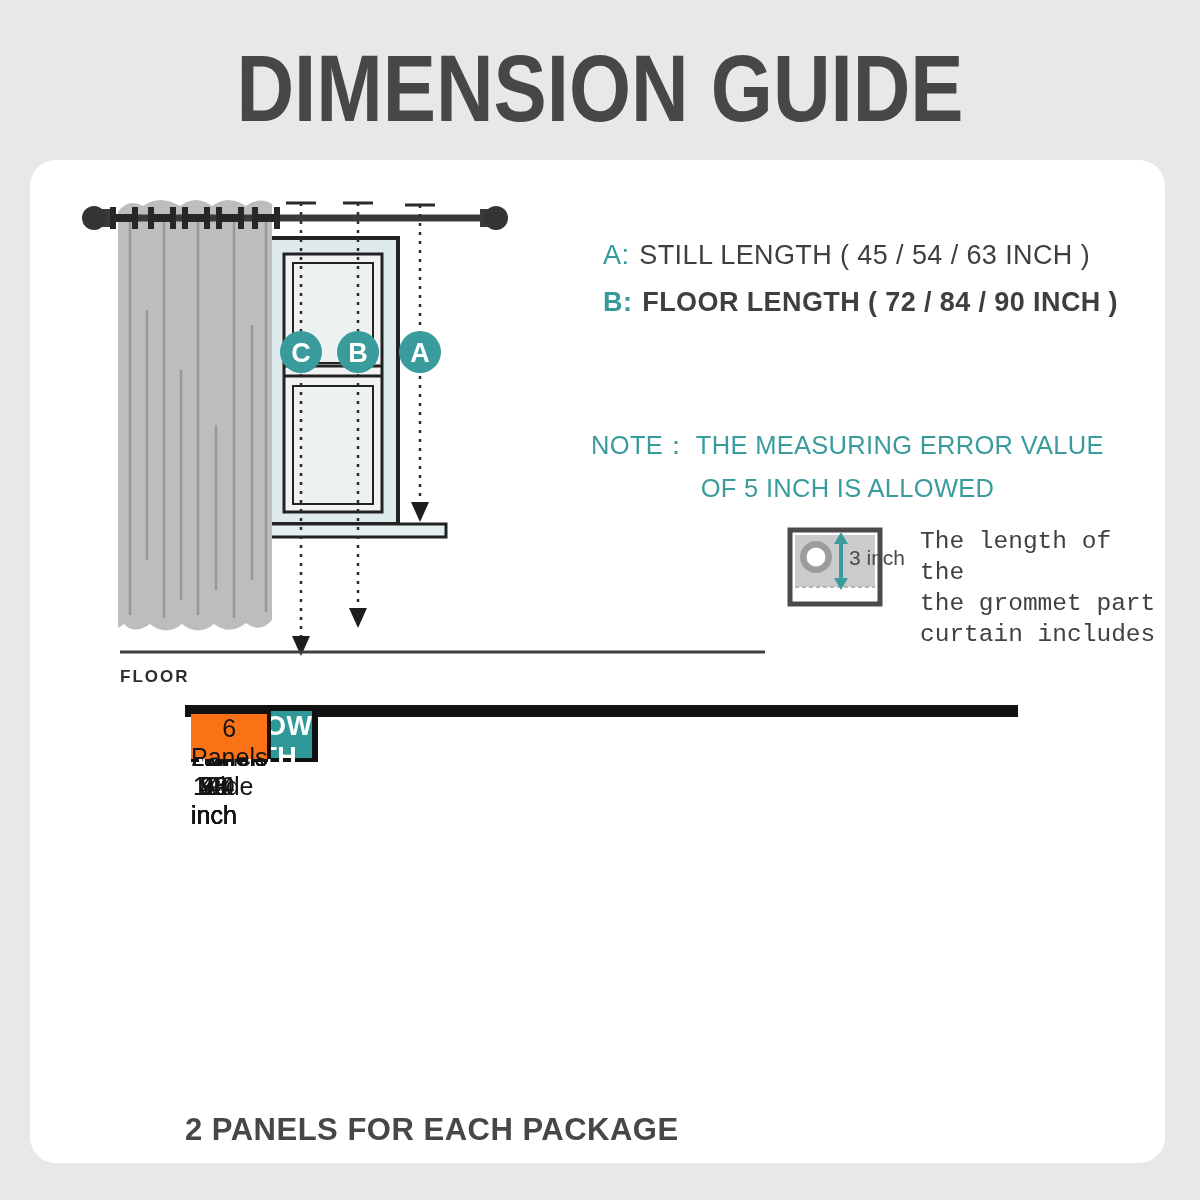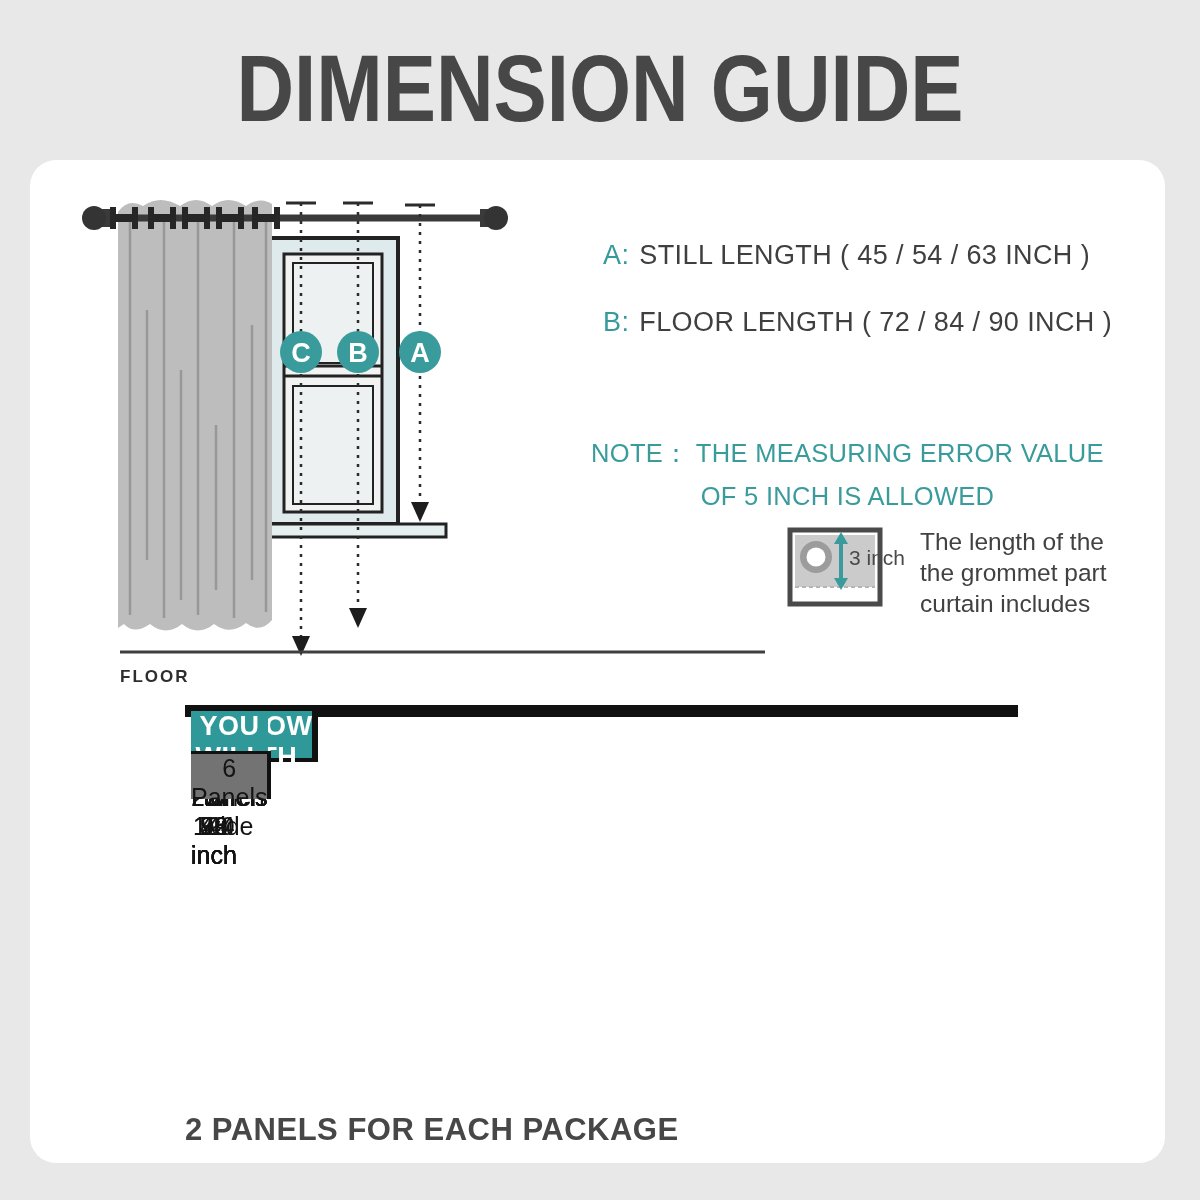--- a/index.html
+++ b/index.html
@@ -19,47 +19,47 @@
   .card {
     position:absolute; left:30px; top:160px;
     width:1135px; height:1003px;
     background:#ffffff; border-radius:26px;
   }
   .card * { position:absolute; }
   svg { display:block; }
 
   
   .len-line { left:573px; font-size:27px; color:#3f3f3f; white-space:nowrap; letter-spacing:0.4px; }
-  .len-a { top:80px; } .len-b { top:147px; } .len-c { top:206px; }
+  .len-a { top:80px; } .len-b { top:127px;font-weight:bold; } .len-c { top:206px; }
   .len-key { position:static; color:#359a9b; margin-right:10px; }
   .len-text { position:static; }
 
   .note {
-    left:545px; top:272px; width:545px; text-align:center;
+    left:545px; top:264px; width:545px; text-align:center;
     color:#3a9b9c; font-size:25.5px; line-height:43px; letter-spacing:0.3px;
   }
   .note div { position:static; }
 
   .grommet-desc { left:890px; top:366px; font-size:24.5px; color:#414141; line-height:31px; }
-  .grommet-desc div { position:static; }
+  .grommet-desc div { position:static;font-family:Liberation Mono, monospace; }
   .grommet-tip { left:742px; top:452px; font-size:24.5px; color:#3a9b9c; white-space:nowrap; }
 
   
   table.panel-table {
     left:155px; top:545px; width:833px;
     border-collapse:collapse; table-layout:fixed;
     border:6px solid #111;
   }
   .panel-table th {
     background:#2f9899; color:#fff; font-size:27px; font-weight:700;
     height:51px; letter-spacing:0.5px; border-bottom:4px solid #111;
   }
   .panel-table td {
-    background:#737373; text-align:center; font-size:25px; color:#141414;
-    height:48px; border-top:3px solid #111;margin-top:40px;
+    background:#f97316; text-align:center; font-size:25px; color:#141414;
+    height:48px; border-top:3px solid #111;
   }
   .panel-table th:first-child, .panel-table td:first-child { border-right:6px solid #111; }
 
   .footer-note {
     left:155px; top:952px; font-size:31px; font-weight:700;
     color:#474747; letter-spacing:0.5px; white-space:nowrap;
   }
 </style>
 </head>
 <body>

